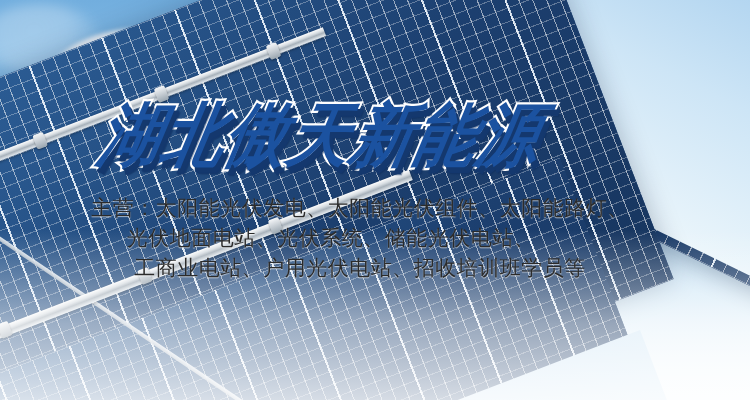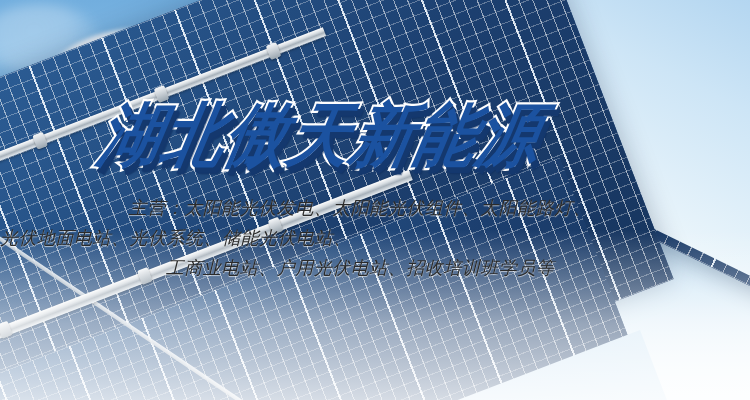--- a/index.html
+++ b/index.html
@@ -161,31 +161,30 @@
   }
 
   
   .subtitle-block {
     position:absolute; left:0; top:193px; width:750px;
     padding-right:30px;
     text-align:center;
   }
   .sub-line {
     font-family:"Liberation Sans", sans-serif;
-    font-size:18px;
-    font-style:italic;
+    font-size:21px;
     font-weight:500;
     color:#2b2b2b;
     line-height:30px;
     letter-spacing:.5px;
     white-space:nowrap;
     text-shadow:0 1px 1px rgba(255,255,255,.65);
   }
   .sub-l1 { text-align:center; }
-  .sub-l2 { text-align:left; padding-right:58px; }
+  .sub-l2 { text-align:center; padding-right:58px; }
   .sub-l3 { text-align:center; }
 </style>
 </head>
 <body>
 
 <div class="banner">
 
   <div class="sky-layer">
     <div class="cloud c-l1"></div>
     <div class="cloud c-main1"></div>

